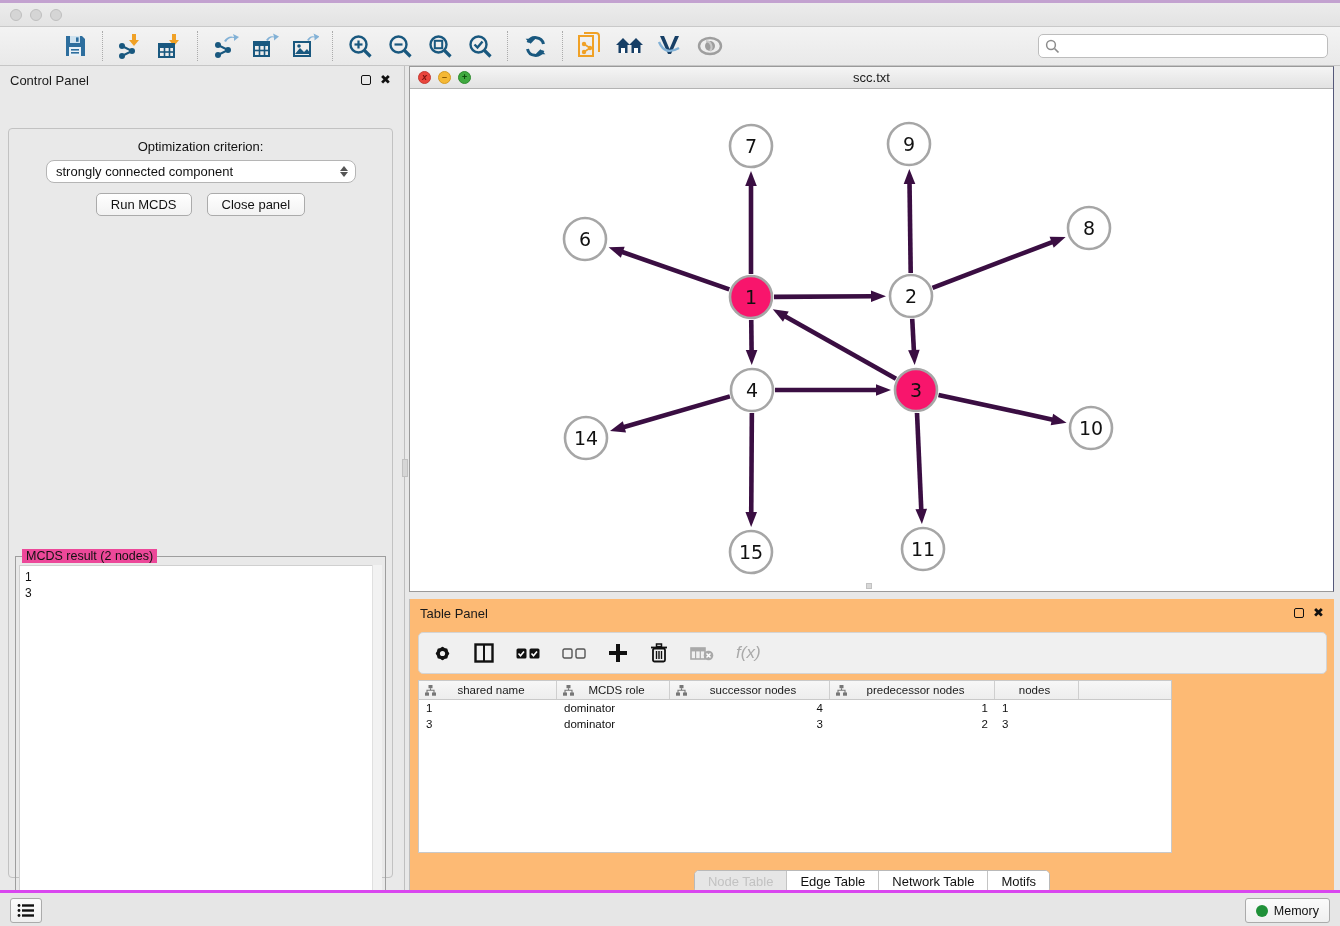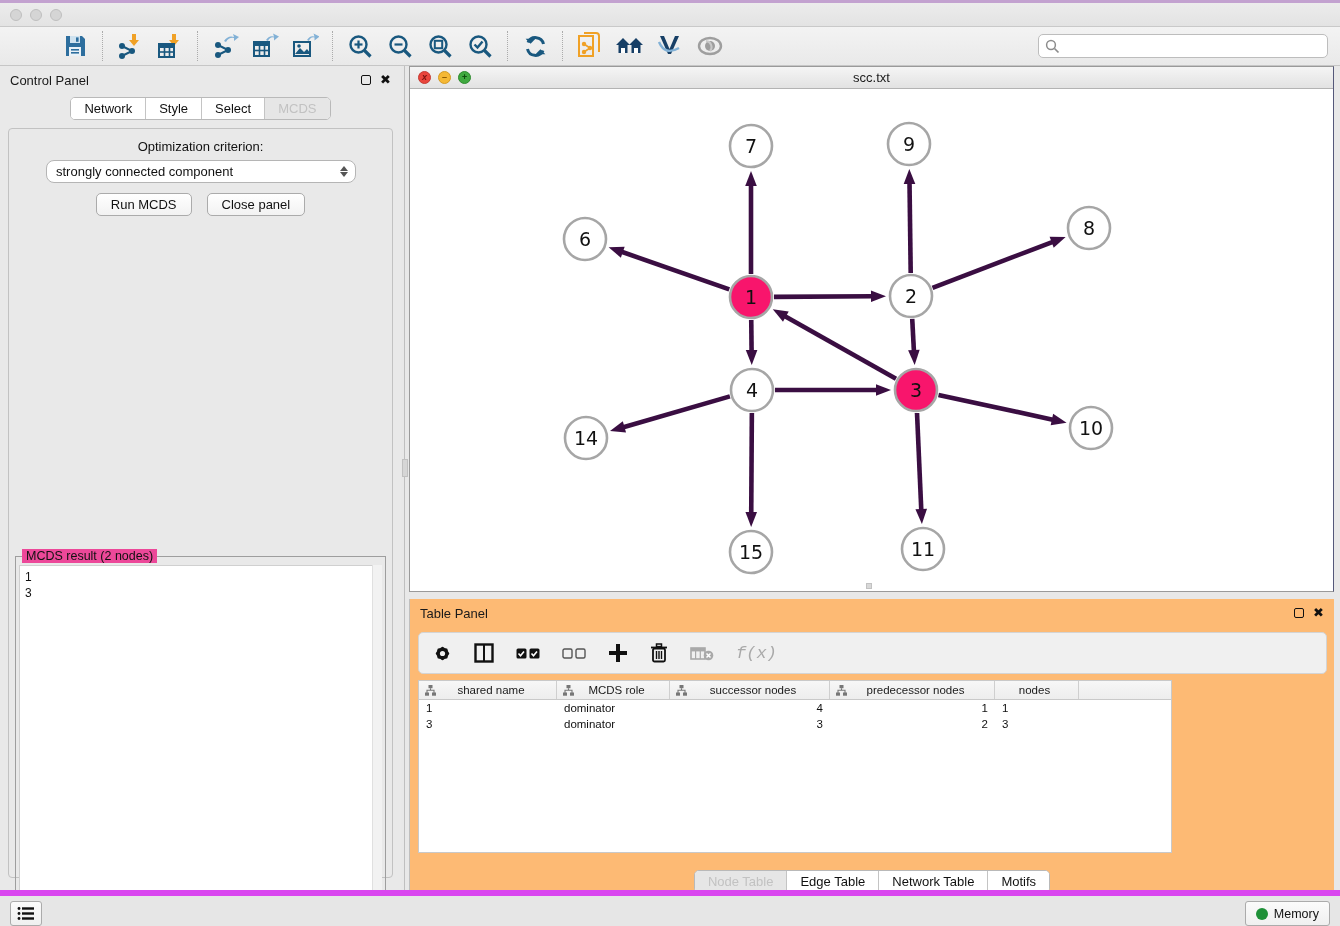--- a/index.html
+++ b/index.html
@@ -64,32 +64,32 @@
   .t-yellow { background:#F5B835; border:1px solid #D49B24; color:#8F5E05; }
   .t-green { background:#3FA93F; border:1px solid #2F8A2F; color:#0E4D0E; }
   .net-titlebar .title { position:absolute; left:0; right:0; text-align:center; font-size:13px; color:#1A1A1A; }
   .net-canvas { position:relative; width:923px; height:502px; background:#FFF; }
   .net-resize-dot { position:absolute; left:456px; bottom:2px; width:6px; height:6px; background:#D8D8D8; border:1px solid #C2C2C2; }
 
   
   .table-panel { position:absolute; left:409px; top:533px; width:925px; height:297px; background:#fdba74; border-left:1px solid #BFBFBF; }
   .tp-toolbar { position:absolute; left:8px; top:33px; width:909px; height:42px; background:#F0F0F0; border:1px solid #D4D4D4; border-radius:5px; display:flex; align-items:center; gap:22px; padding-left:14px; }
   .tp-icon { display:flex; align-items:center; justify-content:center; background:none; border:none; }
-  .fx-label { font-family:Liberation Mono, monospace; font-style:italic; font-size:17px; color:#A9A9A9; }
+  .fx-label { font-family:Liberation Sans, sans-serif; font-style:italic; font-size:17px; color:#A9A9A9; }
   .data-table { position:absolute; left:8px; top:81px; width:754px; height:173px; background:#FFF; border:1px solid #C9C9C9; font-size:11.5px; }
   .dt-header { display:flex; height:19px; background:linear-gradient(#F7F7F7,#EDEDED); border-bottom:1px solid #C9C9C9; }
   .dt-header .col { display:flex; align-items:center; border-right:1px solid #CFCFCF; padding-left:6px; color:#1A1A1A; position:relative; }
   .dt-header .col .col-label { flex:1; text-align:center; padding-right:10px; }
   .dt-row { display:flex; height:16px; align-items:center; color:#111; }
   .dt-row .cell { padding:0 7px; overflow:hidden; white-space:nowrap; }
   .num-r { text-align:right; }
   .tp-tabs { position:absolute; left:0; right:0; top:271px; display:flex; justify-content:center; }
 
   
-  .statusbar { position:absolute; left:0; top:890px; width:1340px; height:36px; background:#E6E6E6; border-top:6px solid #d946ef; }
+  .statusbar { position:absolute; left:0; top:890px; width:1340px; height:36px; background:#E6E6E6; border-top:3px solid #d946ef; }
   .list-btn { position:absolute; left:10px; top:5px; width:32px; height:25px; background:linear-gradient(#FBFBFB,#EFEFEF); border:1px solid #ABABAB; border-radius:3px; display:flex; align-items:center; justify-content:center; }
   .memory-btn { position:absolute; right:10px; top:5px; height:25px; background:linear-gradient(#FBFBFB,#EFEFEF); border:1px solid #ABABAB; border-radius:3px; display:flex; align-items:center; gap:6px; padding:0 10px; font-size:12.5px; color:#111; }
   .mem-dot { width:12px; height:12px; border-radius:50%; background:#1F9038; }
 </style>
 </head>
 <body>
 
 <div class="desktop-strip"></div>
 
 <div class="titlebar">
@@ -260,28 +260,20 @@
 
 <div class="main">
 
   <div class="control-panel">
     <div class="panel-header">
       <span class="ph-title">Control Panel</span>
       <span class="ph-icons">
         <span class="float-box"></span>
         <span class="close-x">✖</span>
       </span>
-    </div>
-    <div class="seg-tabs">
-      <div class="seg">
-        <div>Network</div>
-        <div>Style</div>
-        <div>Select</div>
-        <div class="active">MCDS</div>
-      </div>
     </div>
     <div class="cp-body">
       <div class="opt-label">Optimization criterion:</div>
       <div class="dropdown">
         <span>strongly connected component</span>
         <span class="dd-arrows">
             <i class="dd-up"></i>
             <i class="dd-down"></i>
           </span>
       </div>

